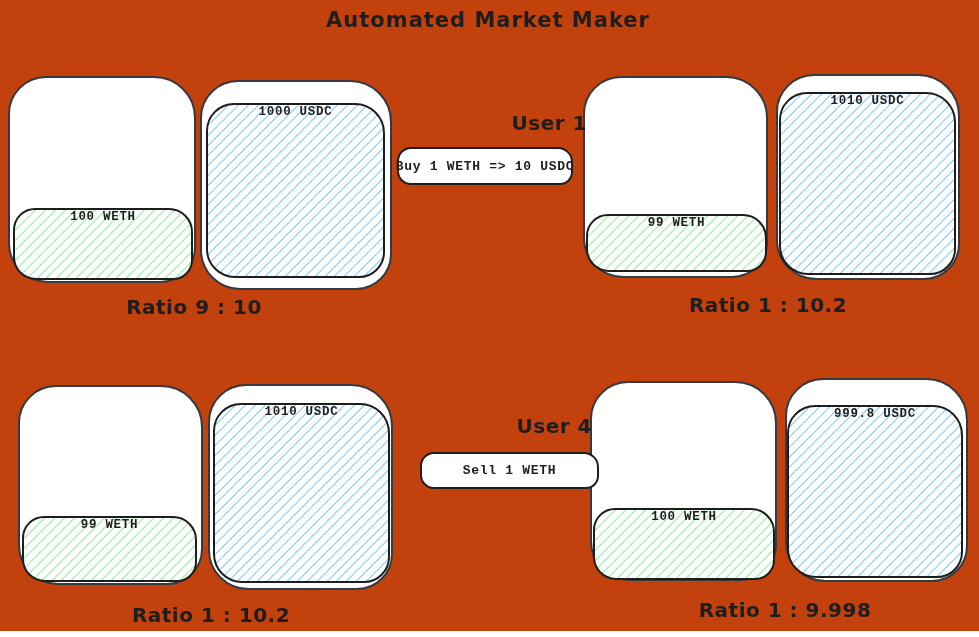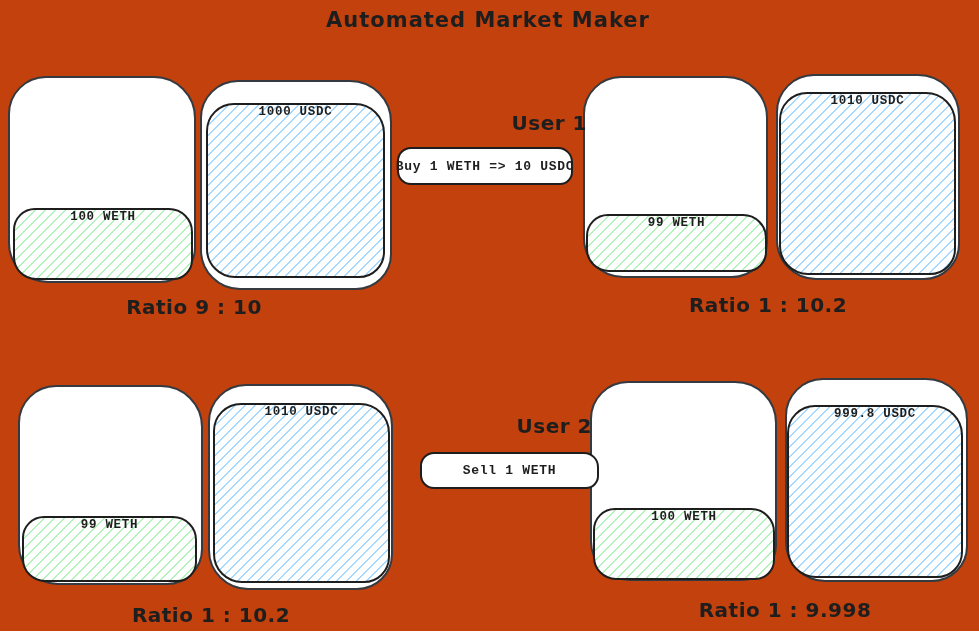--- a/index.html
+++ b/index.html
@@ -131,19 +131,19 @@
   
   <div class="grp">
     <div class="user-heading u1-h">User 1</div>
     <div class="action-box u1-b">
       <span class="amt">Buy 1 WETH =&gt; 10 USDC</span>
     </div>
   </div>
 
   
   <div class="grp">
-    <div class="user-heading u2-h">User 2</div>
+    <div class="user-heading u2-h">User 4</div>
     <div class="action-box u2-b">
       <span class="amt">Sell 1 WETH</span>
     </div>
   </div>
 
 </div>
 
 </body></html>

